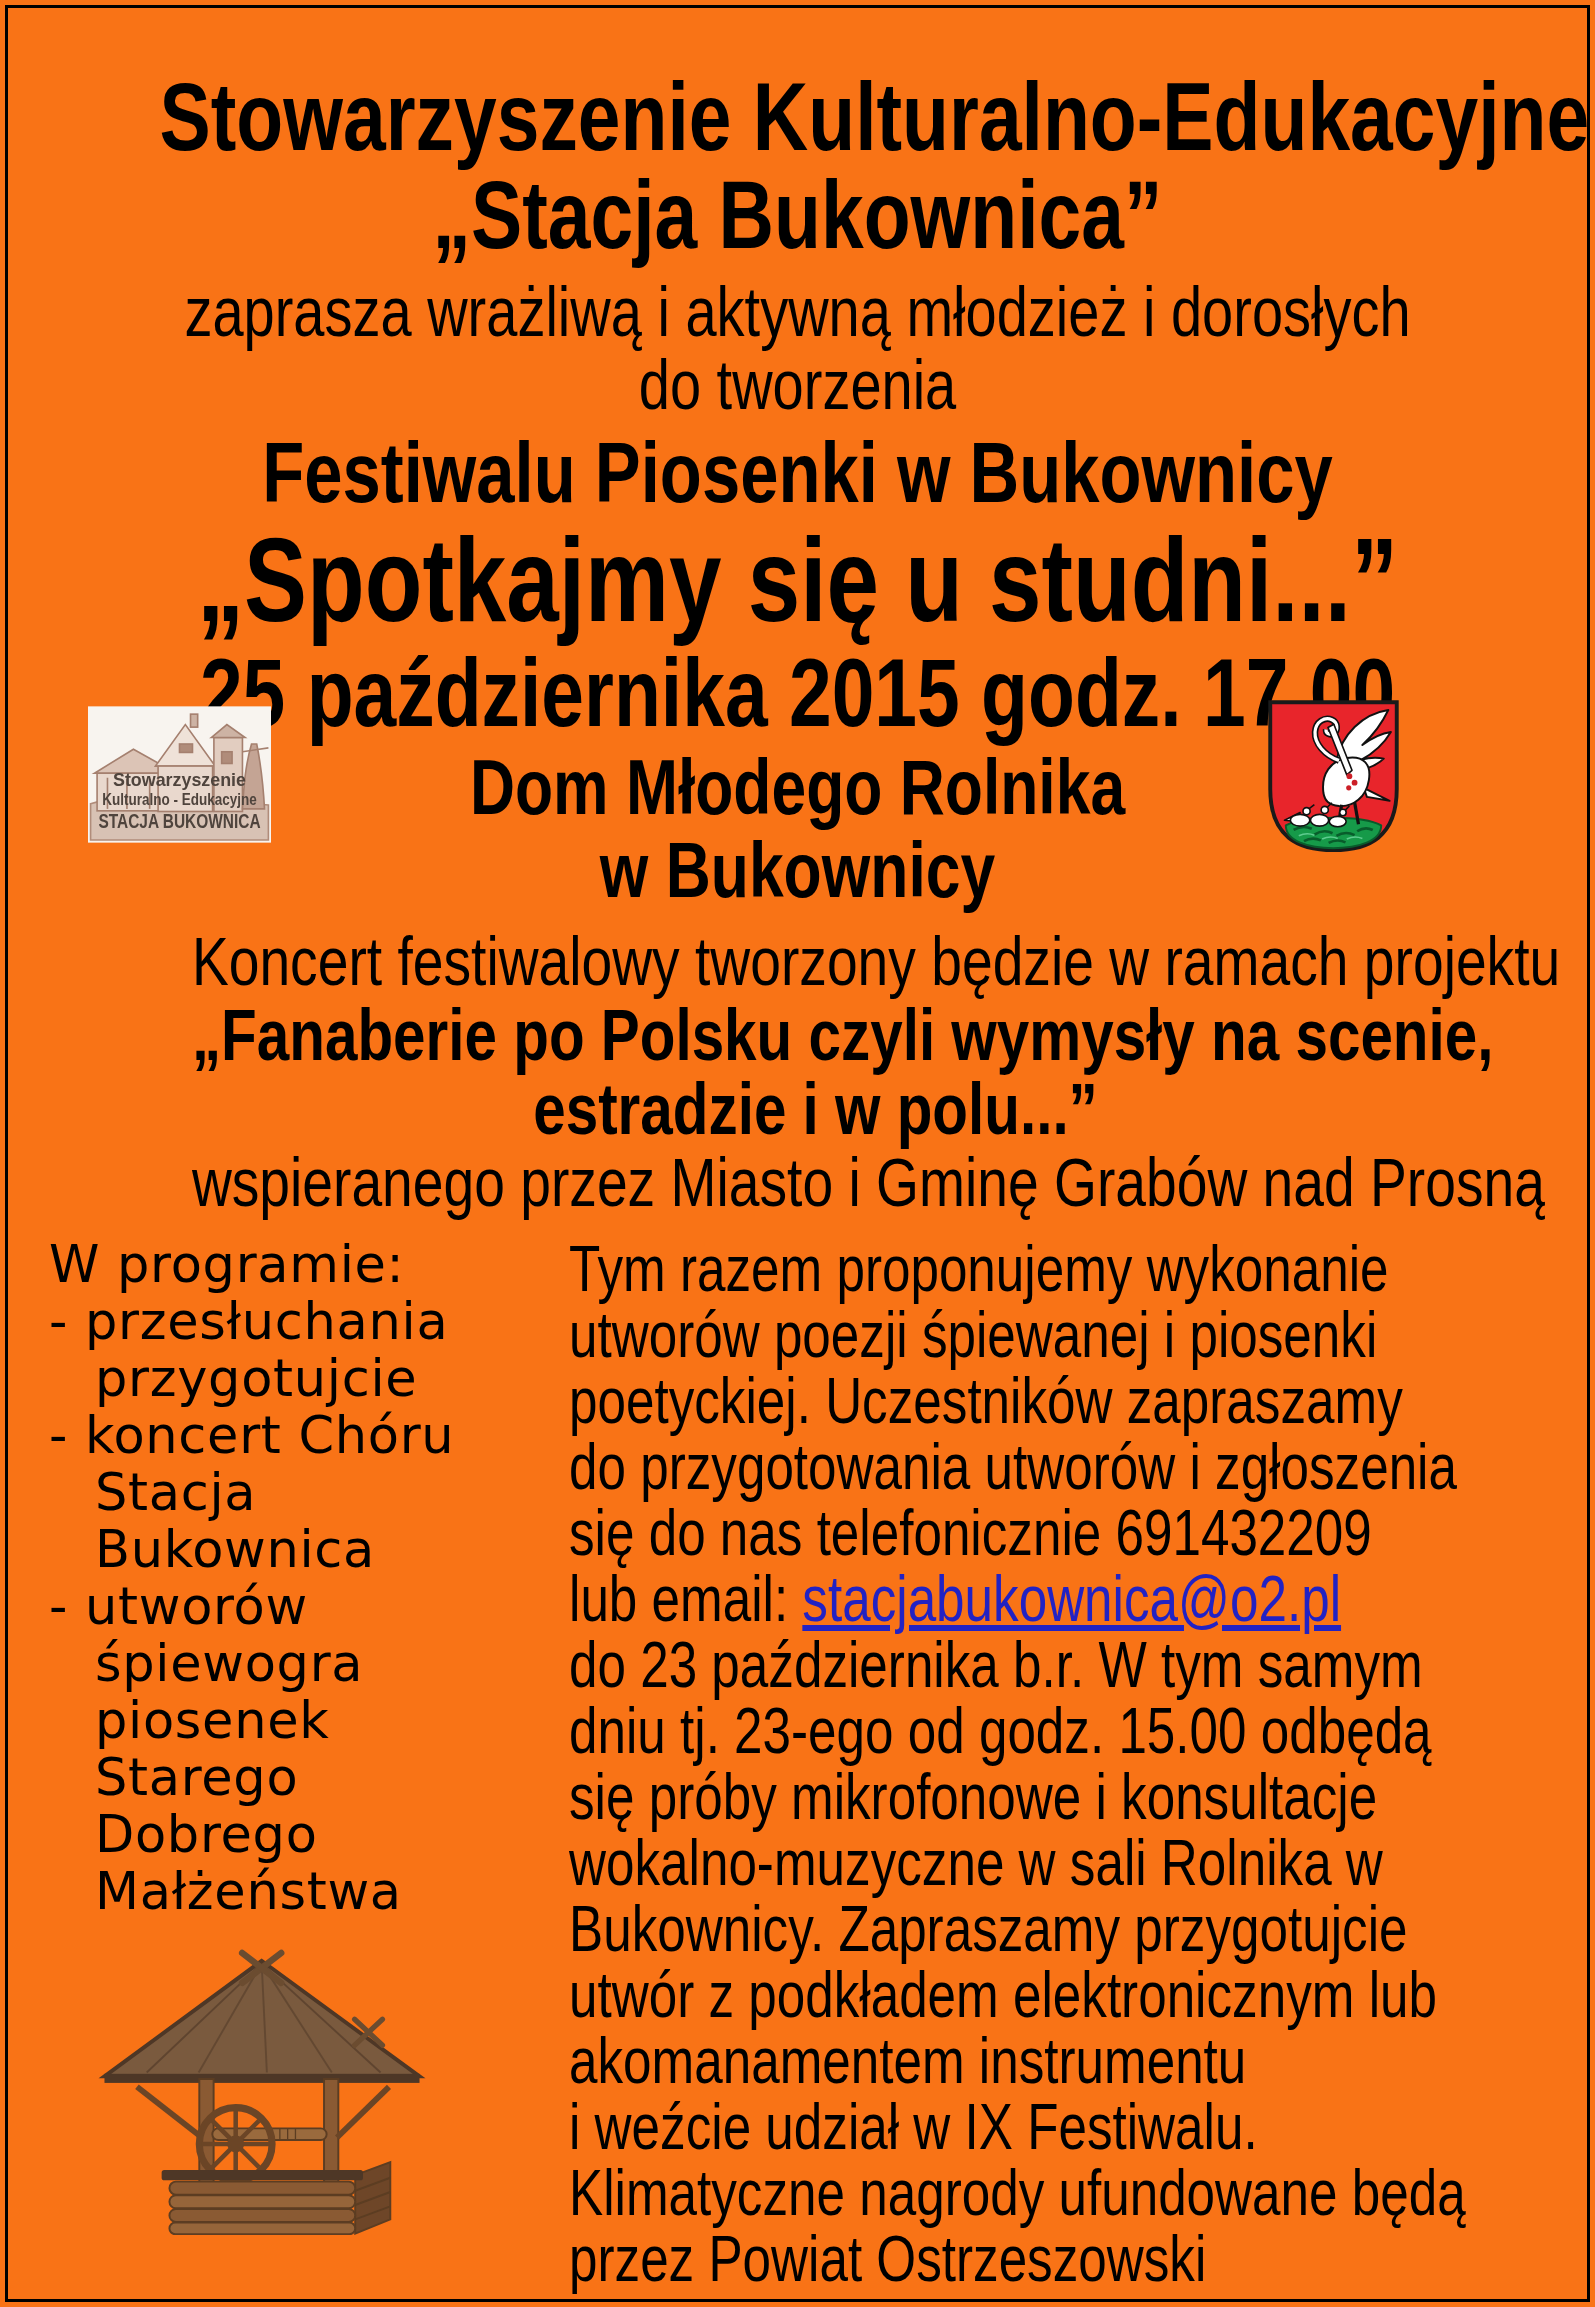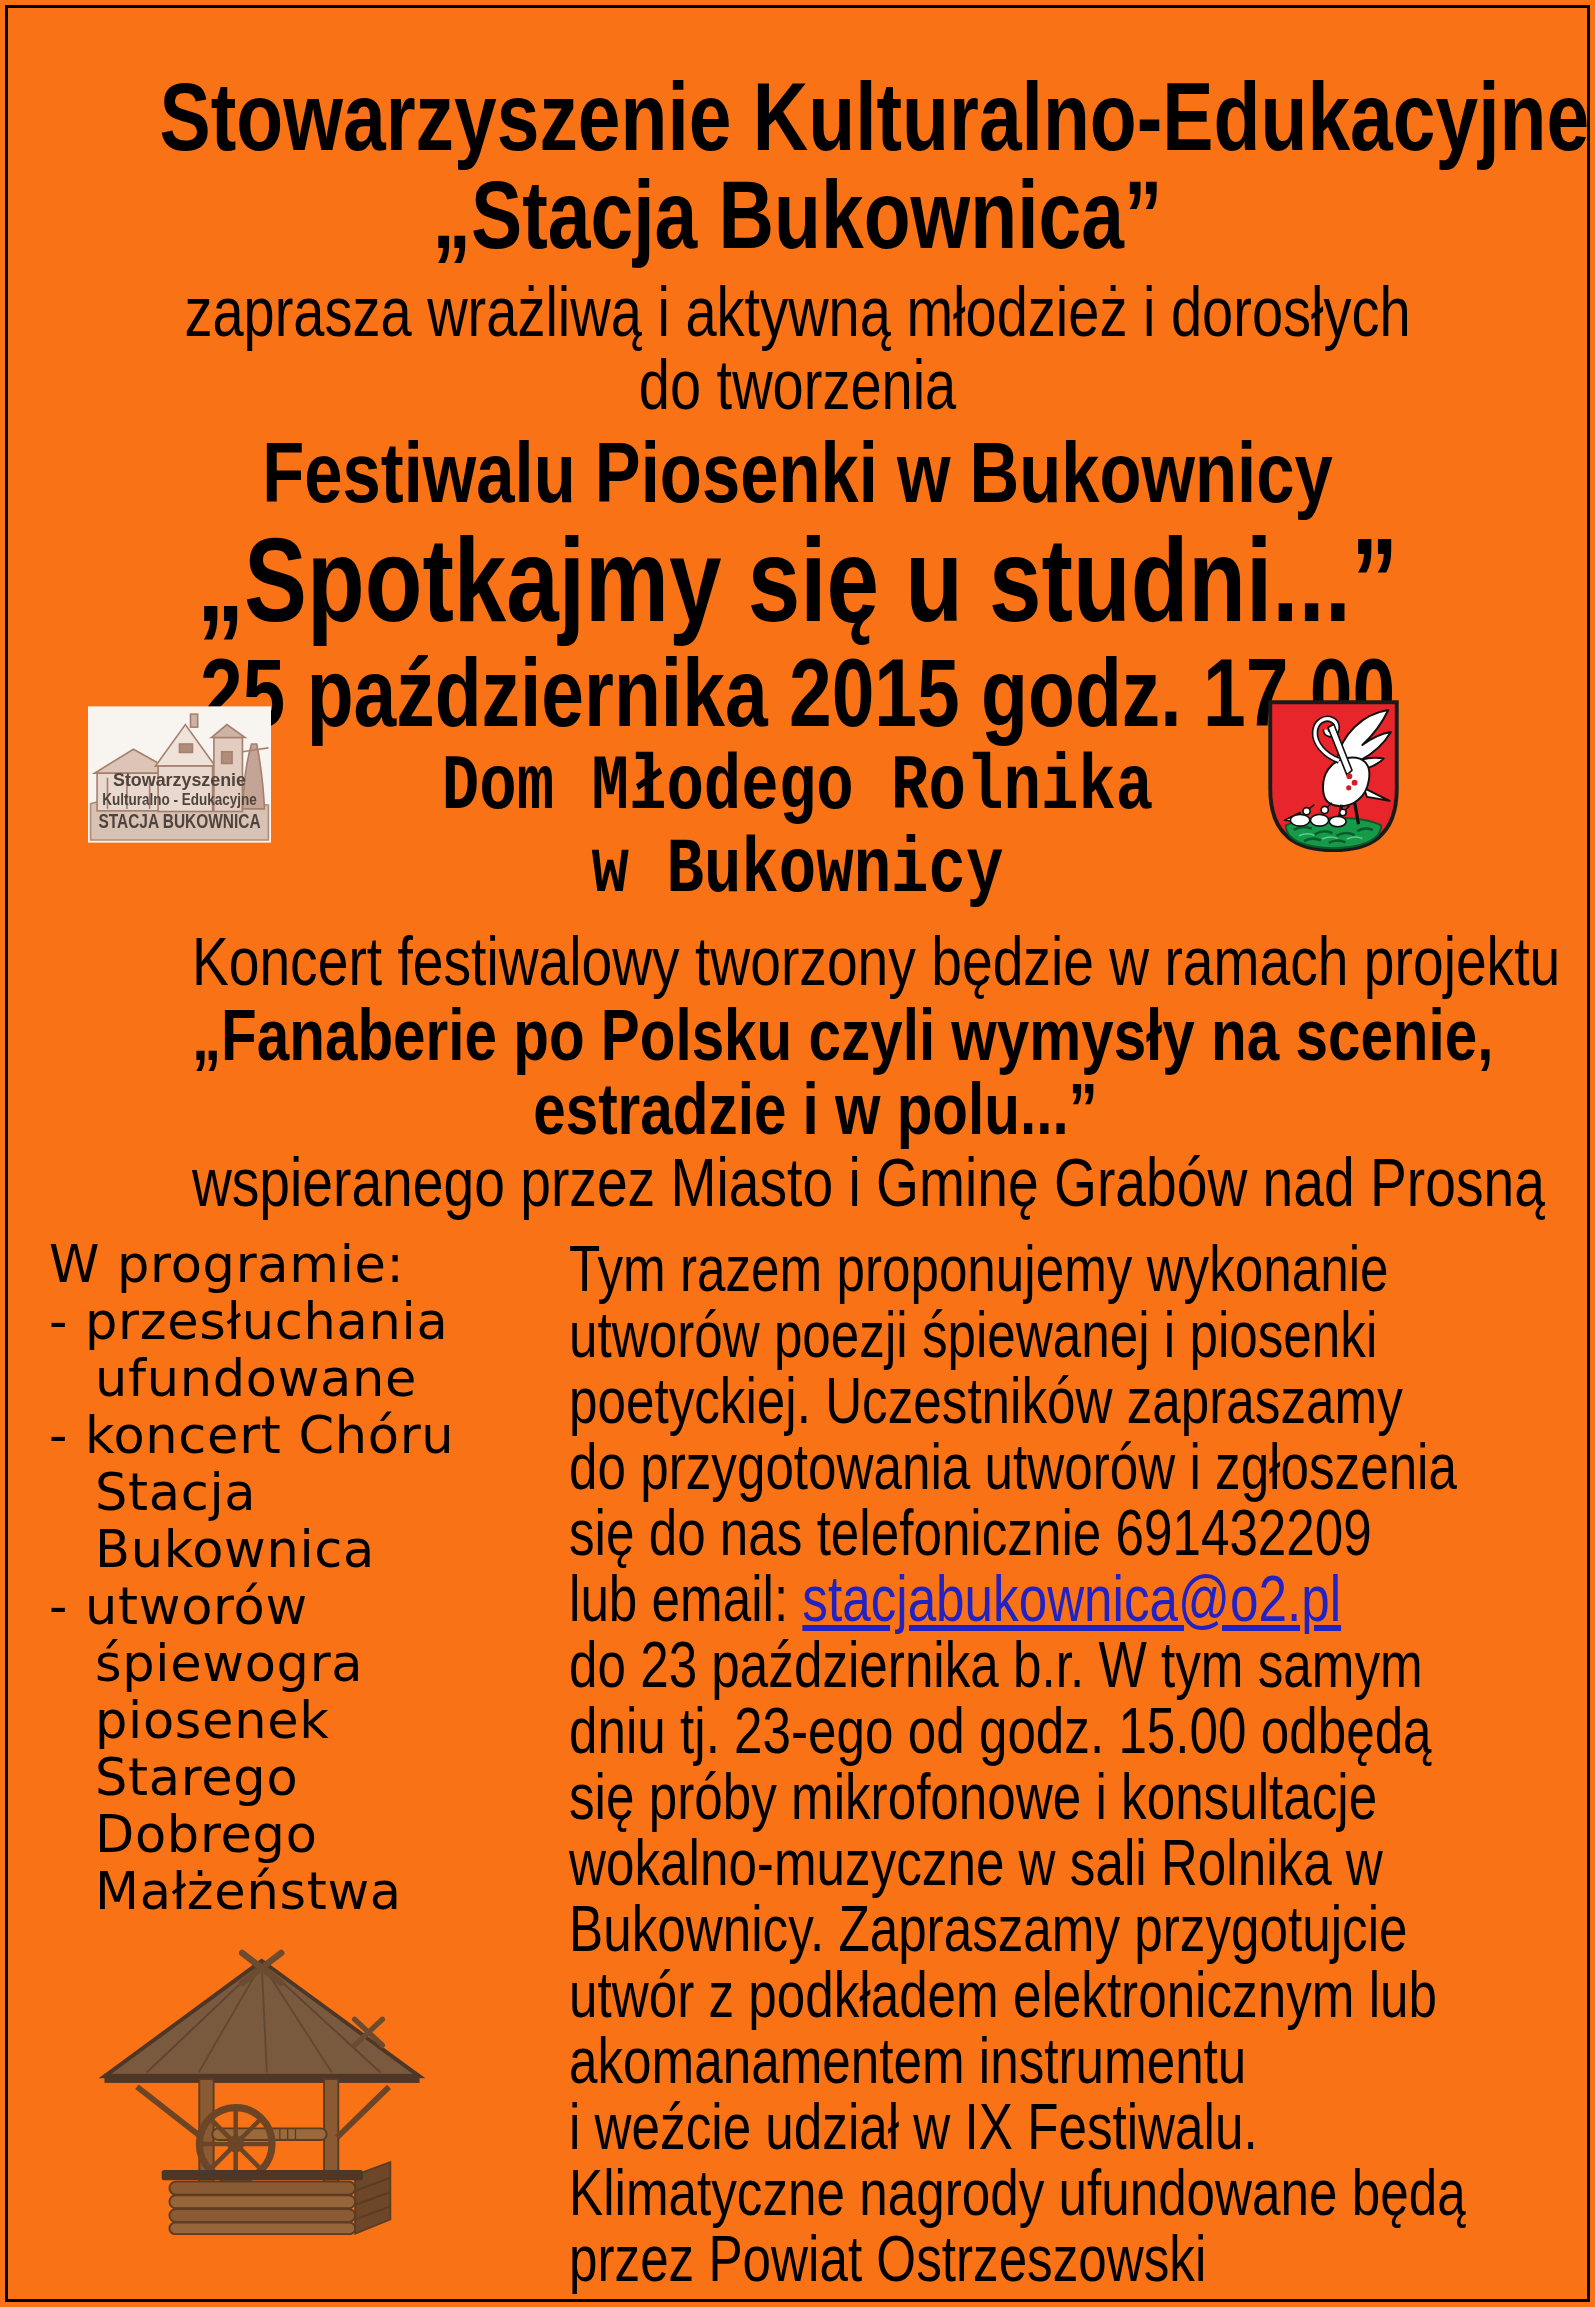--- a/index.html
+++ b/index.html
@@ -18,21 +18,21 @@
   .cxl{transform:scaleX(0.8);transform-origin:0 50%;}
   .header{margin-top:68px;}
   .t1{font-size:96px;line-height:98px;font-weight:bold;}
   .t3{font-size:70px;line-height:73px;}
   .t5{font-size:86px;line-height:91px;font-weight:bold;}
   .t6{font-size:118px;line-height:125px;font-weight:bold;}
   .t7{font-size:96px;line-height:99px;font-weight:bold;}
   .venue{font-size:78px;line-height:83px;font-weight:bold;}
   .proj{font-size:69px;line-height:73px;}
   .projb{font-size:73px;line-height:74px;font-weight:bold;}
-  .mt18{margin-top:11.7px;} .mt8{margin-top:5.2px;} .mt6{margin-top:3.9px;font-family:Liberation Mono, monospace;} .mt20{margin-top:13px;padding-left:36px;}
+  .mt18{margin-top:11.7px;} .mt8{margin-top:5.2px;} .mt6{margin-top:3.9px;} .mt20{margin-top:13px;padding-left:36px;}
   .cols{display:flex;margin-top:17px;padding:0 32.5px 0 49px;align-items:flex-start;}
   .col-left{
     width:520px;flex:none;
     font-family:"DejaVu Sans",sans-serif;
     font-size:51px;line-height:57px;letter-spacing:0.7px;
   }
   .col-left .pl{padding-left:46px;}
   .col-right{flex:1;font-size:64px;line-height:66px;}
   .email{color:#2222c3;text-decoration:underline;cursor:pointer;}
   .logo-img{position:absolute;left:88px;top:706px;width:183px;height:137px;}
@@ -147,21 +147,21 @@
     <span class="line projb cx">„Fanaberie po Polsku czyli wymysły na scenie,</span>
     <span class="line projb cx">estradzie i w polu...”</span>
     <span class="line proj cx">wspieranego przez Miasto i Gminę Grabów nad Prosną</span>
   </div>
 
   <div class="cols">
 
     <div class="col-left">
       <div class="line">W programie:</div>
       <div class="line">- przesłuchania</div>
-      <div class="line pl">ufundowane</div>
+      <div class="line pl">przygotujcie</div>
       <div class="line">- koncert Chóru</div>
       <div class="line pl">Stacja</div>
       <div class="line pl">Bukownica</div>
       <div class="line">- utworów</div>
       <div class="line pl">śpiewogra</div>
       <div class="line pl">piosenek</div>
       <div class="line pl">Starego</div>
       <div class="line pl">Dobrego</div>
       <div class="line pl">Małżeństwa</div>
 

